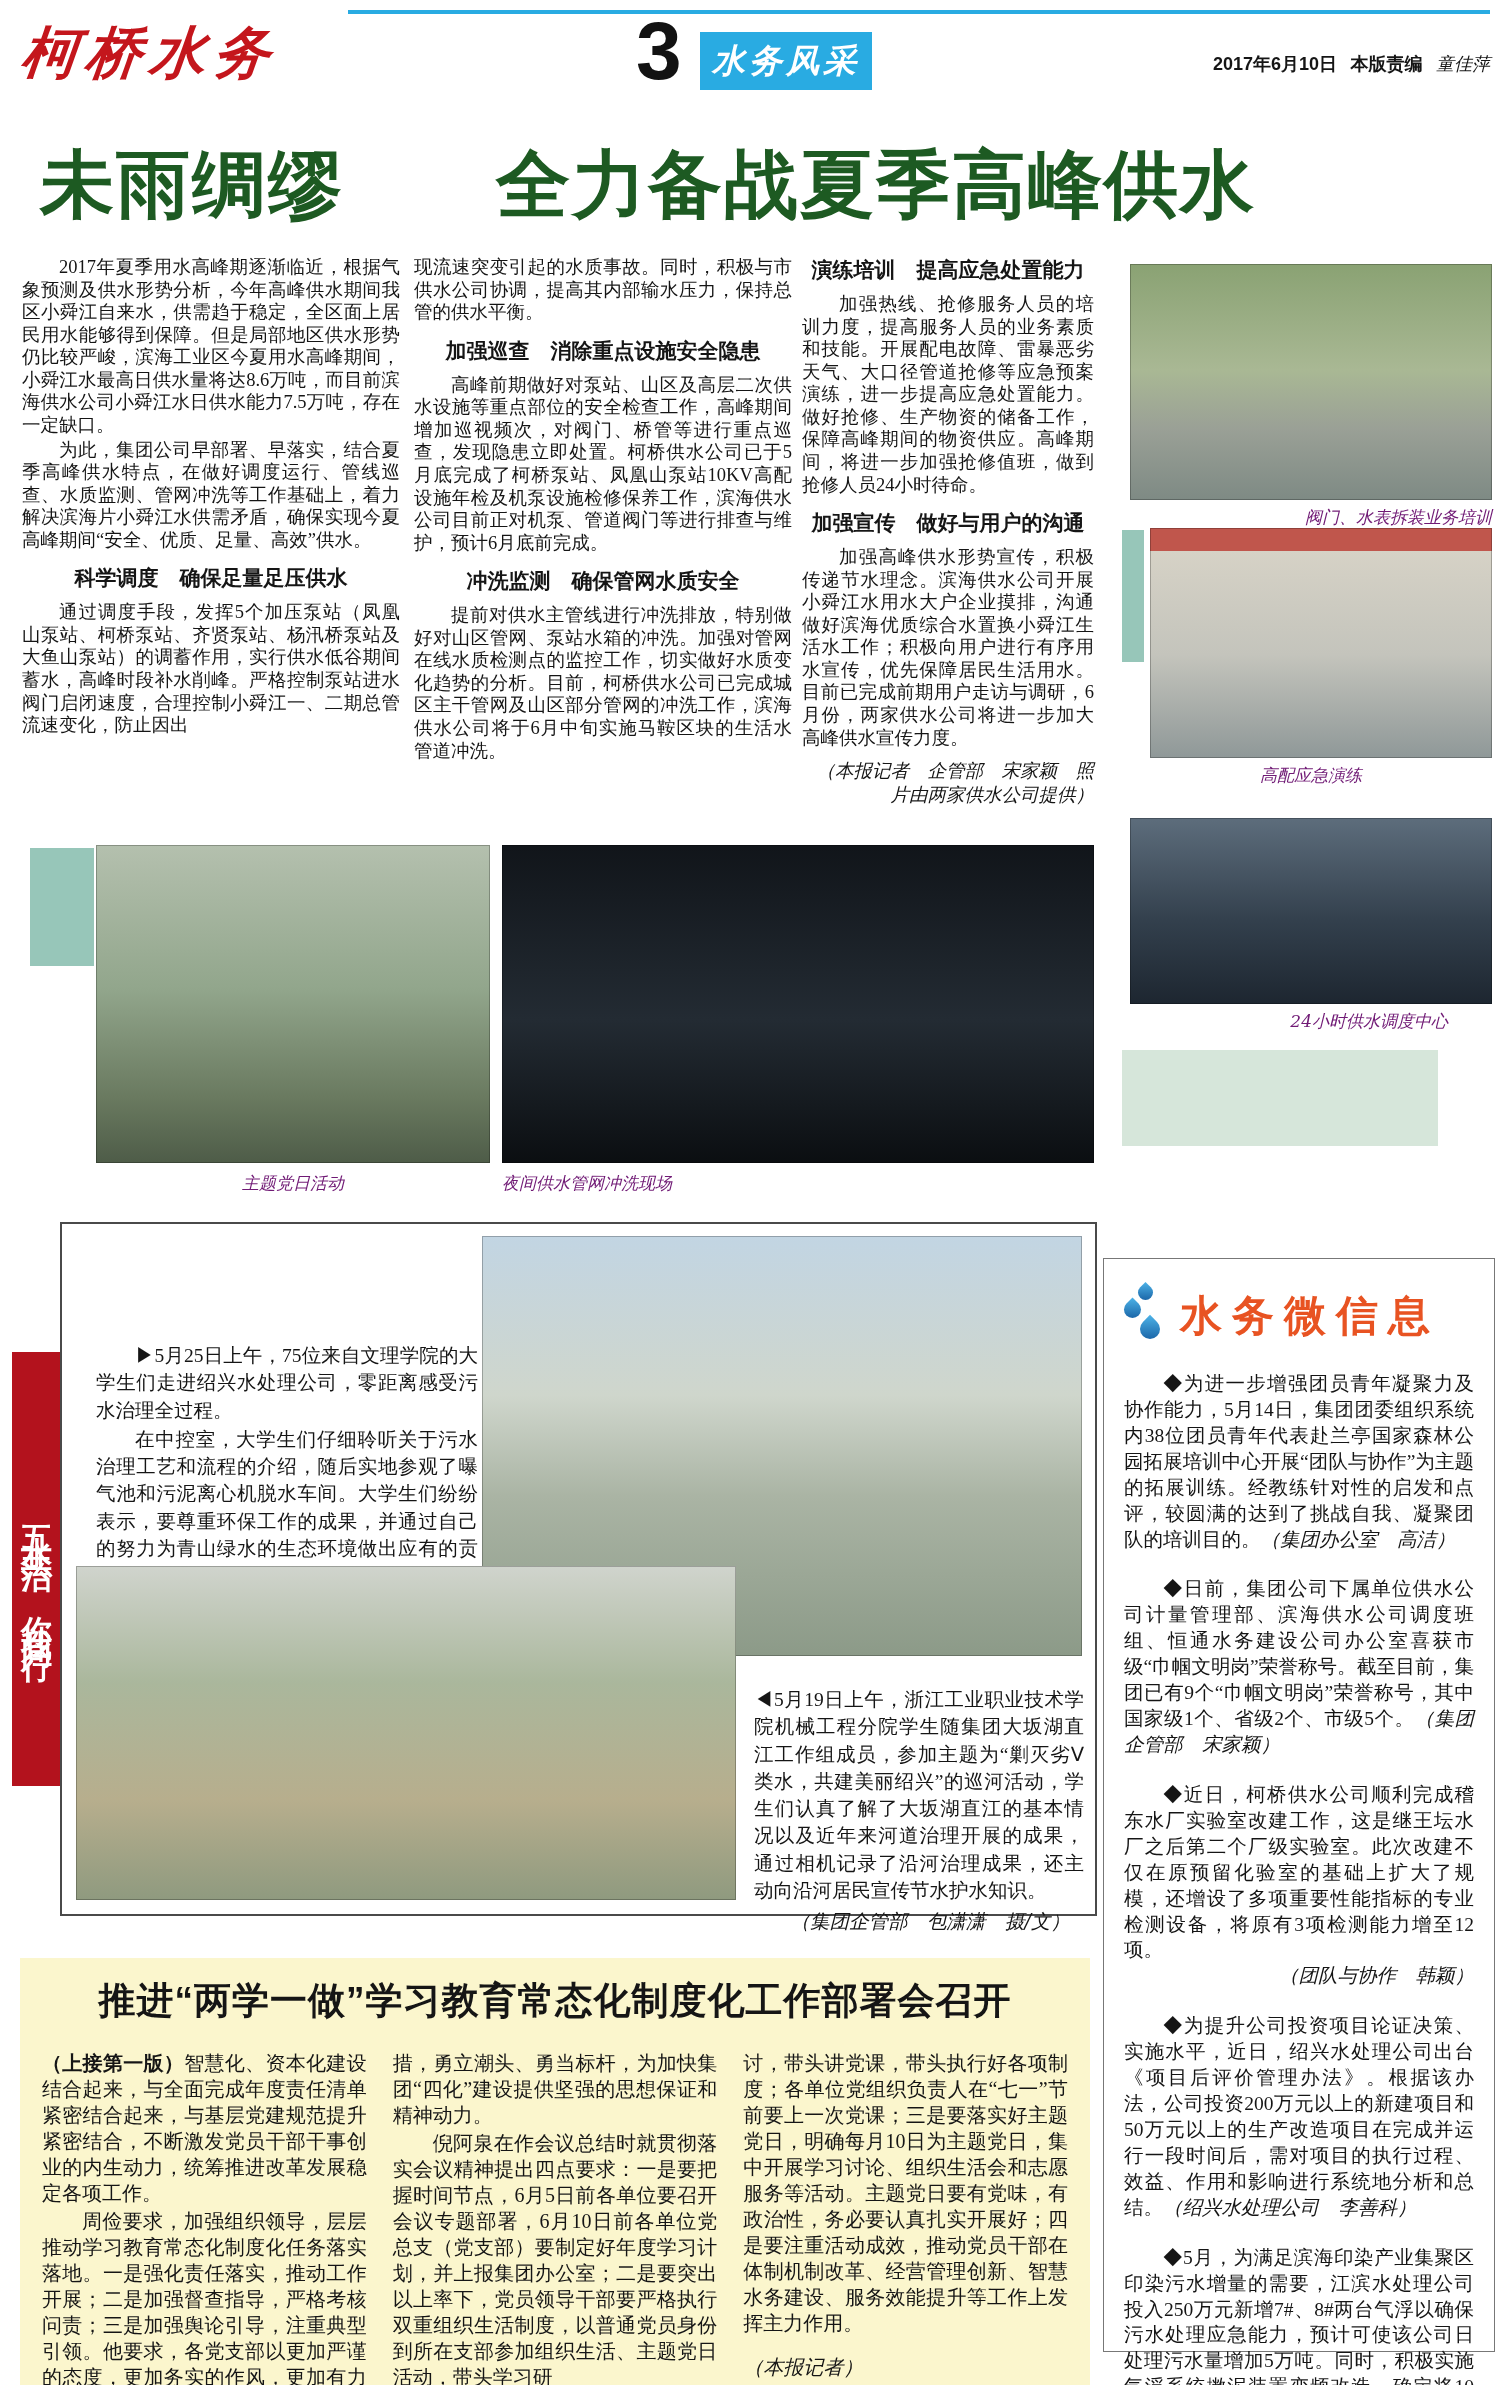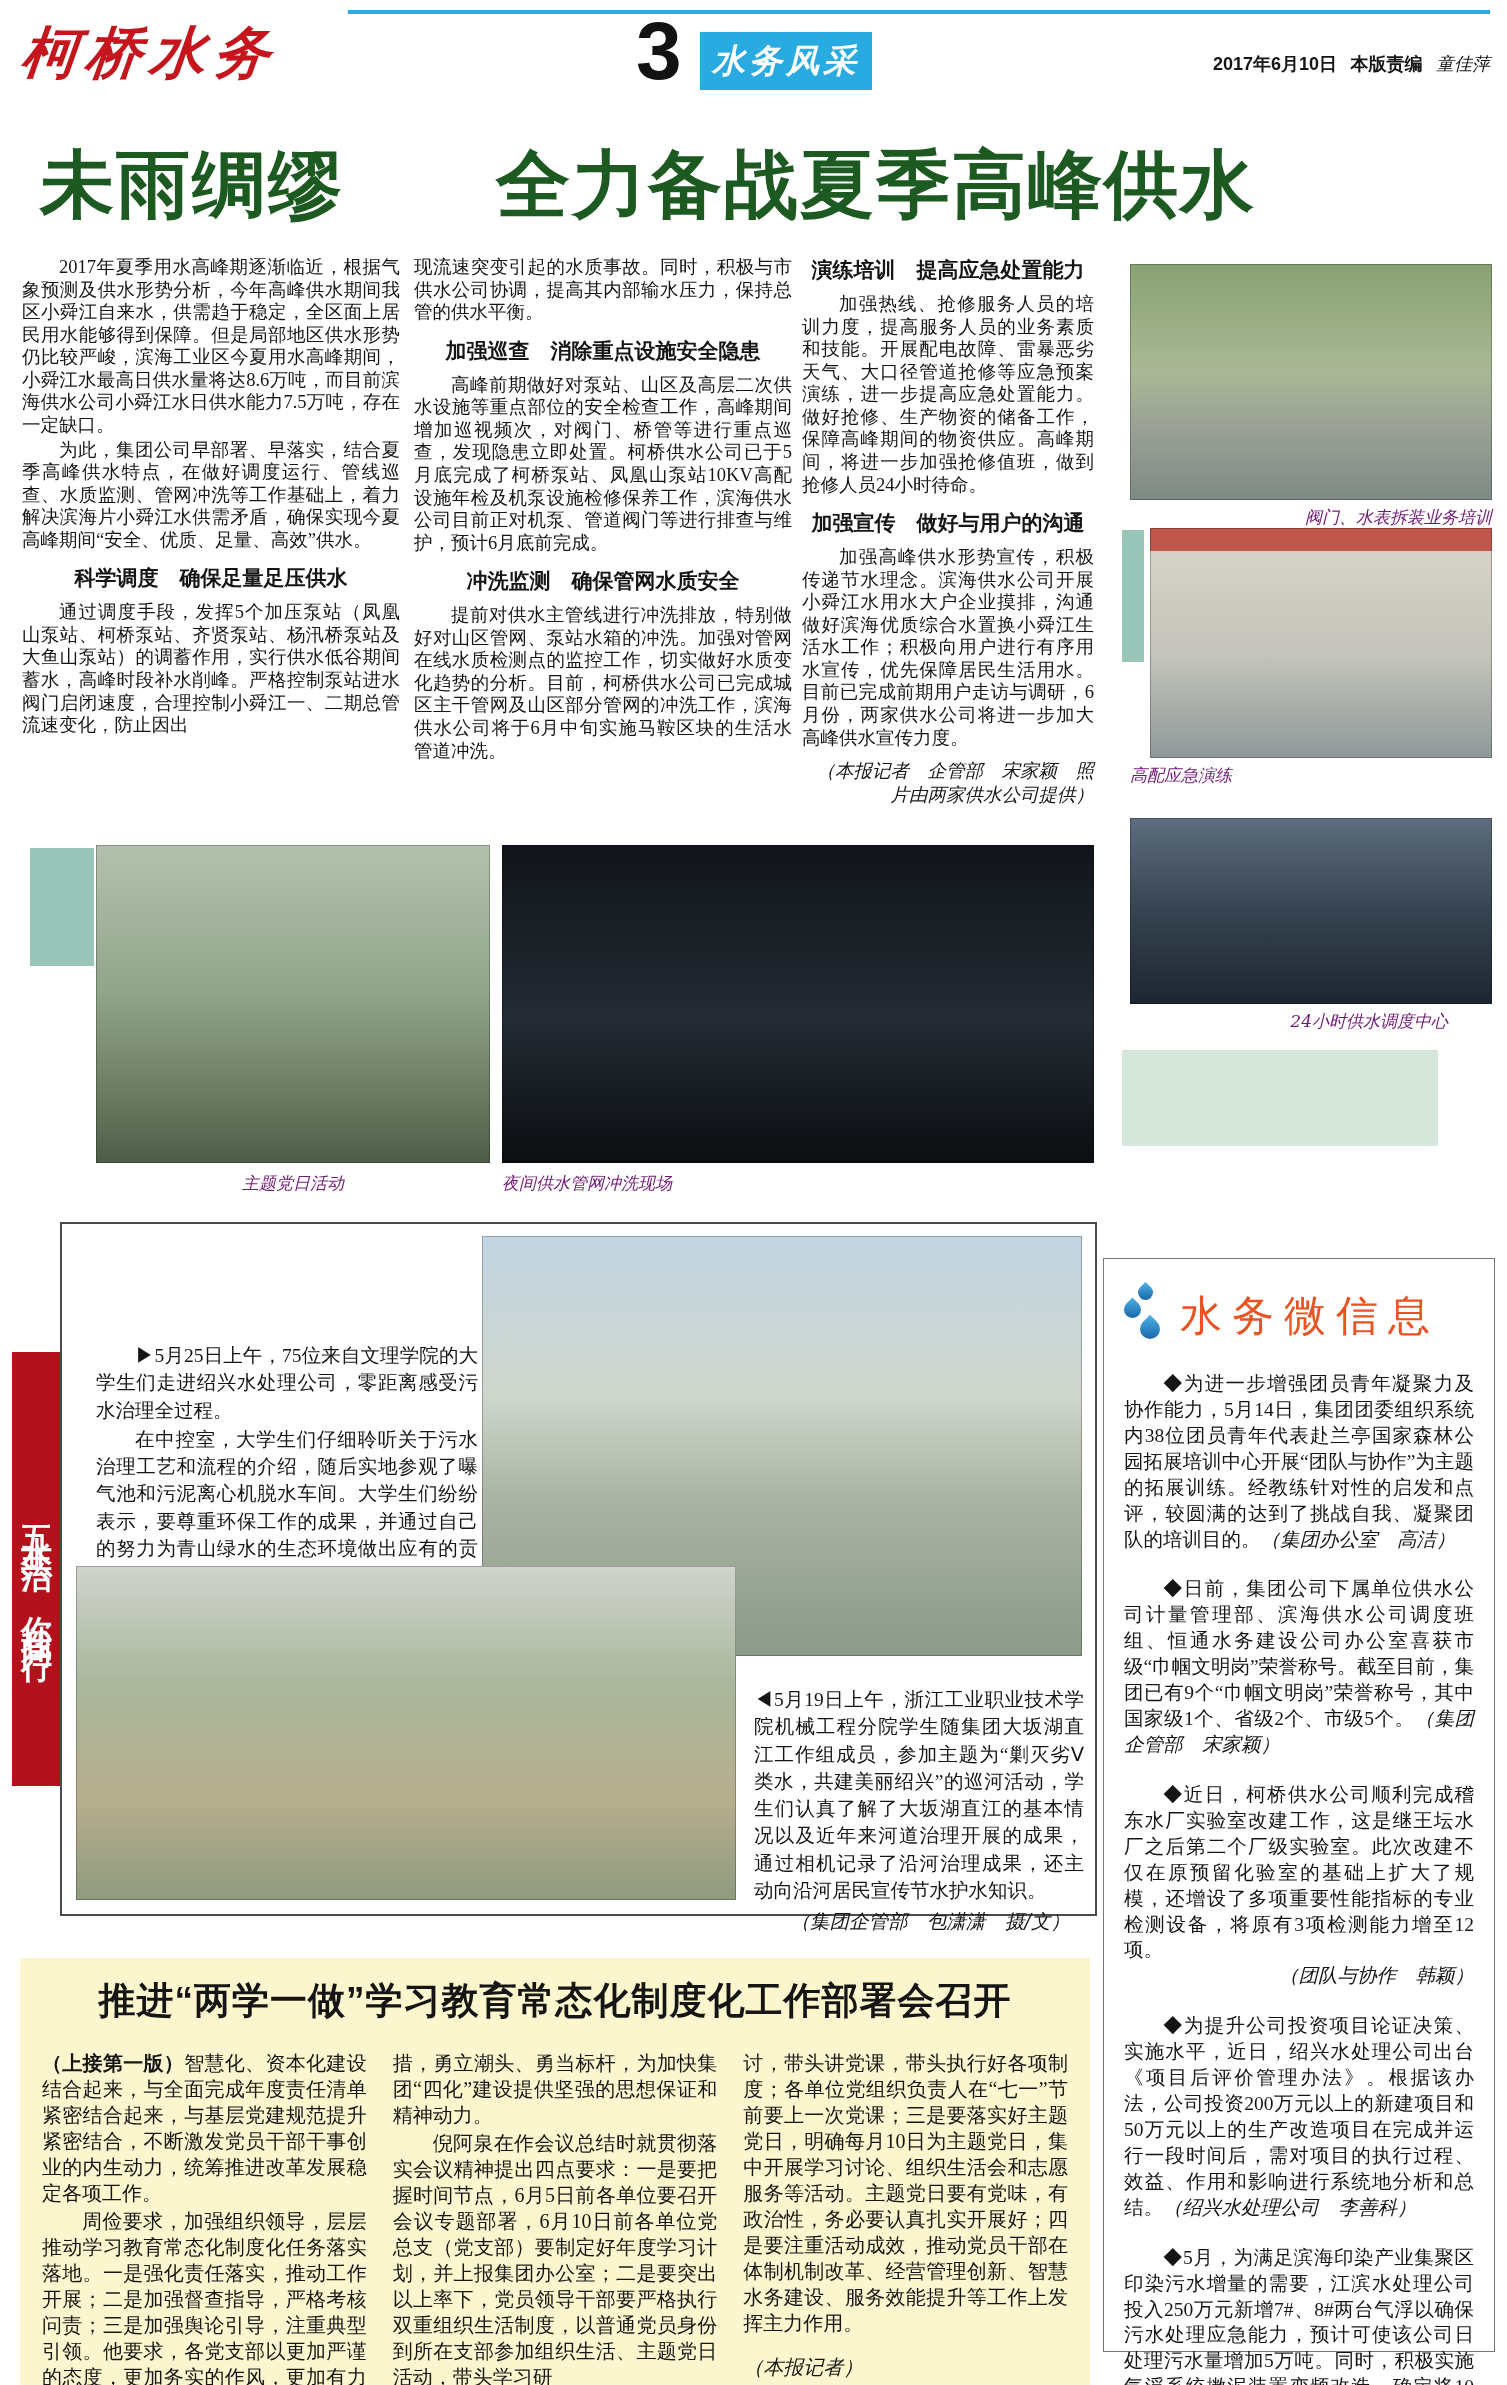--- a/index.html
+++ b/index.html
@@ -40,21 +40,21 @@
   
   .fw-box{border:2px solid #4a4a4a;background:#ffffff;}
   .fw-text{font-size:19.5px;line-height:1.4;}
   .fw-attrib{display:block;text-align:right;padding-right:14px;margin-top:4px;}
   .banner{background:#b3121d;color:#ffffff;writing-mode:vertical-rl;text-orientation:upright;
           font-family:"Liberation Sans",sans-serif;font-weight:bold;font-size:31px;letter-spacing:12px;
           display:flex;align-items:center;justify-content:center;}
   
   .mi-box{border:1px solid #777;background:#ffffff;}
   .mi-head{display:flex;align-items:center;gap:12px;margin:26px 0 14px 18px;}
-  .mi-title{font-family:"Liberation Sans",sans-serif;font-weight:normal;font-size:42px;
+  .mi-title{font-family:"Liberation Sans",sans-serif;font-weight:bold;font-size:42px;
             color:#e85322;letter-spacing:10px;}
   .drops{position:relative;width:46px;height:62px;flex:0 0 46px;}
   .drop{position:absolute;background:linear-gradient(135deg,#4db3e8,#135a9e);
         border-radius:0 50% 50% 50%;transform:rotate(45deg);}
   .mi-item{padding:0 20px;margin-top:24px;}
   .mi-item .body{font-size:19.5px;line-height:1.33;}
   
   .yellow{background:#fbf6cd;}
   .yb-title{font-family:"Liberation Sans",sans-serif;font-weight:bold;font-size:37px;
             text-align:center;letter-spacing:1px;padding-top:18px;}
@@ -102,21 +102,21 @@
     <h3 class="sec-h">加强宣传　做好与用户的沟通</h3>
     <p class="body">加强高峰供水形势宣传，积极传递节水理念。滨海供水公司开展小舜江水用水大户企业摸排，沟通做好滨海优质综合水置换小舜江生活水工作；积极向用户进行有序用水宣传，优先保障居民生活用水。目前已完成前期用户走访与调研，6月份，两家供水公司将进一步加大高峰供水宣传力度。</p>
     <p class="byline kai">（本报记者　企管部　宋家颖　照片由两家供水公司提供）</p>
   </div>
 
   <div class="abs photo ph-training" style="left:1130px;top:264px;width:362px;height:236px;"></div>
   <div class="abs caption" style="left:1130px;top:506px;width:362px;text-align:right;">阀门、水表拆装业务培训</div>
 
   <div class="abs teal" style="left:1122px;top:530px;width:22px;height:132px;"></div>
   <div class="abs photo ph-drill" style="left:1150px;top:528px;width:342px;height:230px;"></div>
-  <div class="abs caption" style="left:1130px;top:764px;width:362px;text-align:left;">高配应急演练</div>
+  <div class="abs caption" style="left:1130px;top:764px;width:362px;text-align:center;">高配应急演练</div>
 
   <div class="abs photo ph-dispatch" style="left:1130px;top:818px;width:362px;height:186px;"></div>
   <div class="abs caption" style="left:1130px;top:1010px;width:318px;text-align:right;">24小时供水调度中心</div>
   <div class="abs teal-pale" style="left:1122px;top:1050px;width:316px;height:96px;"></div>
 
   <div class="abs teal" style="left:30px;top:848px;width:64px;height:118px;"></div>
   <div class="abs photo ph-inspection" style="left:96px;top:845px;width:394px;height:318px;"></div>
   <div class="abs caption" style="left:96px;top:1172px;width:394px;text-align:center;">主题党日活动</div>
 
   <div class="abs photo ph-night" style="left:502px;top:845px;width:592px;height:318px;"></div>

